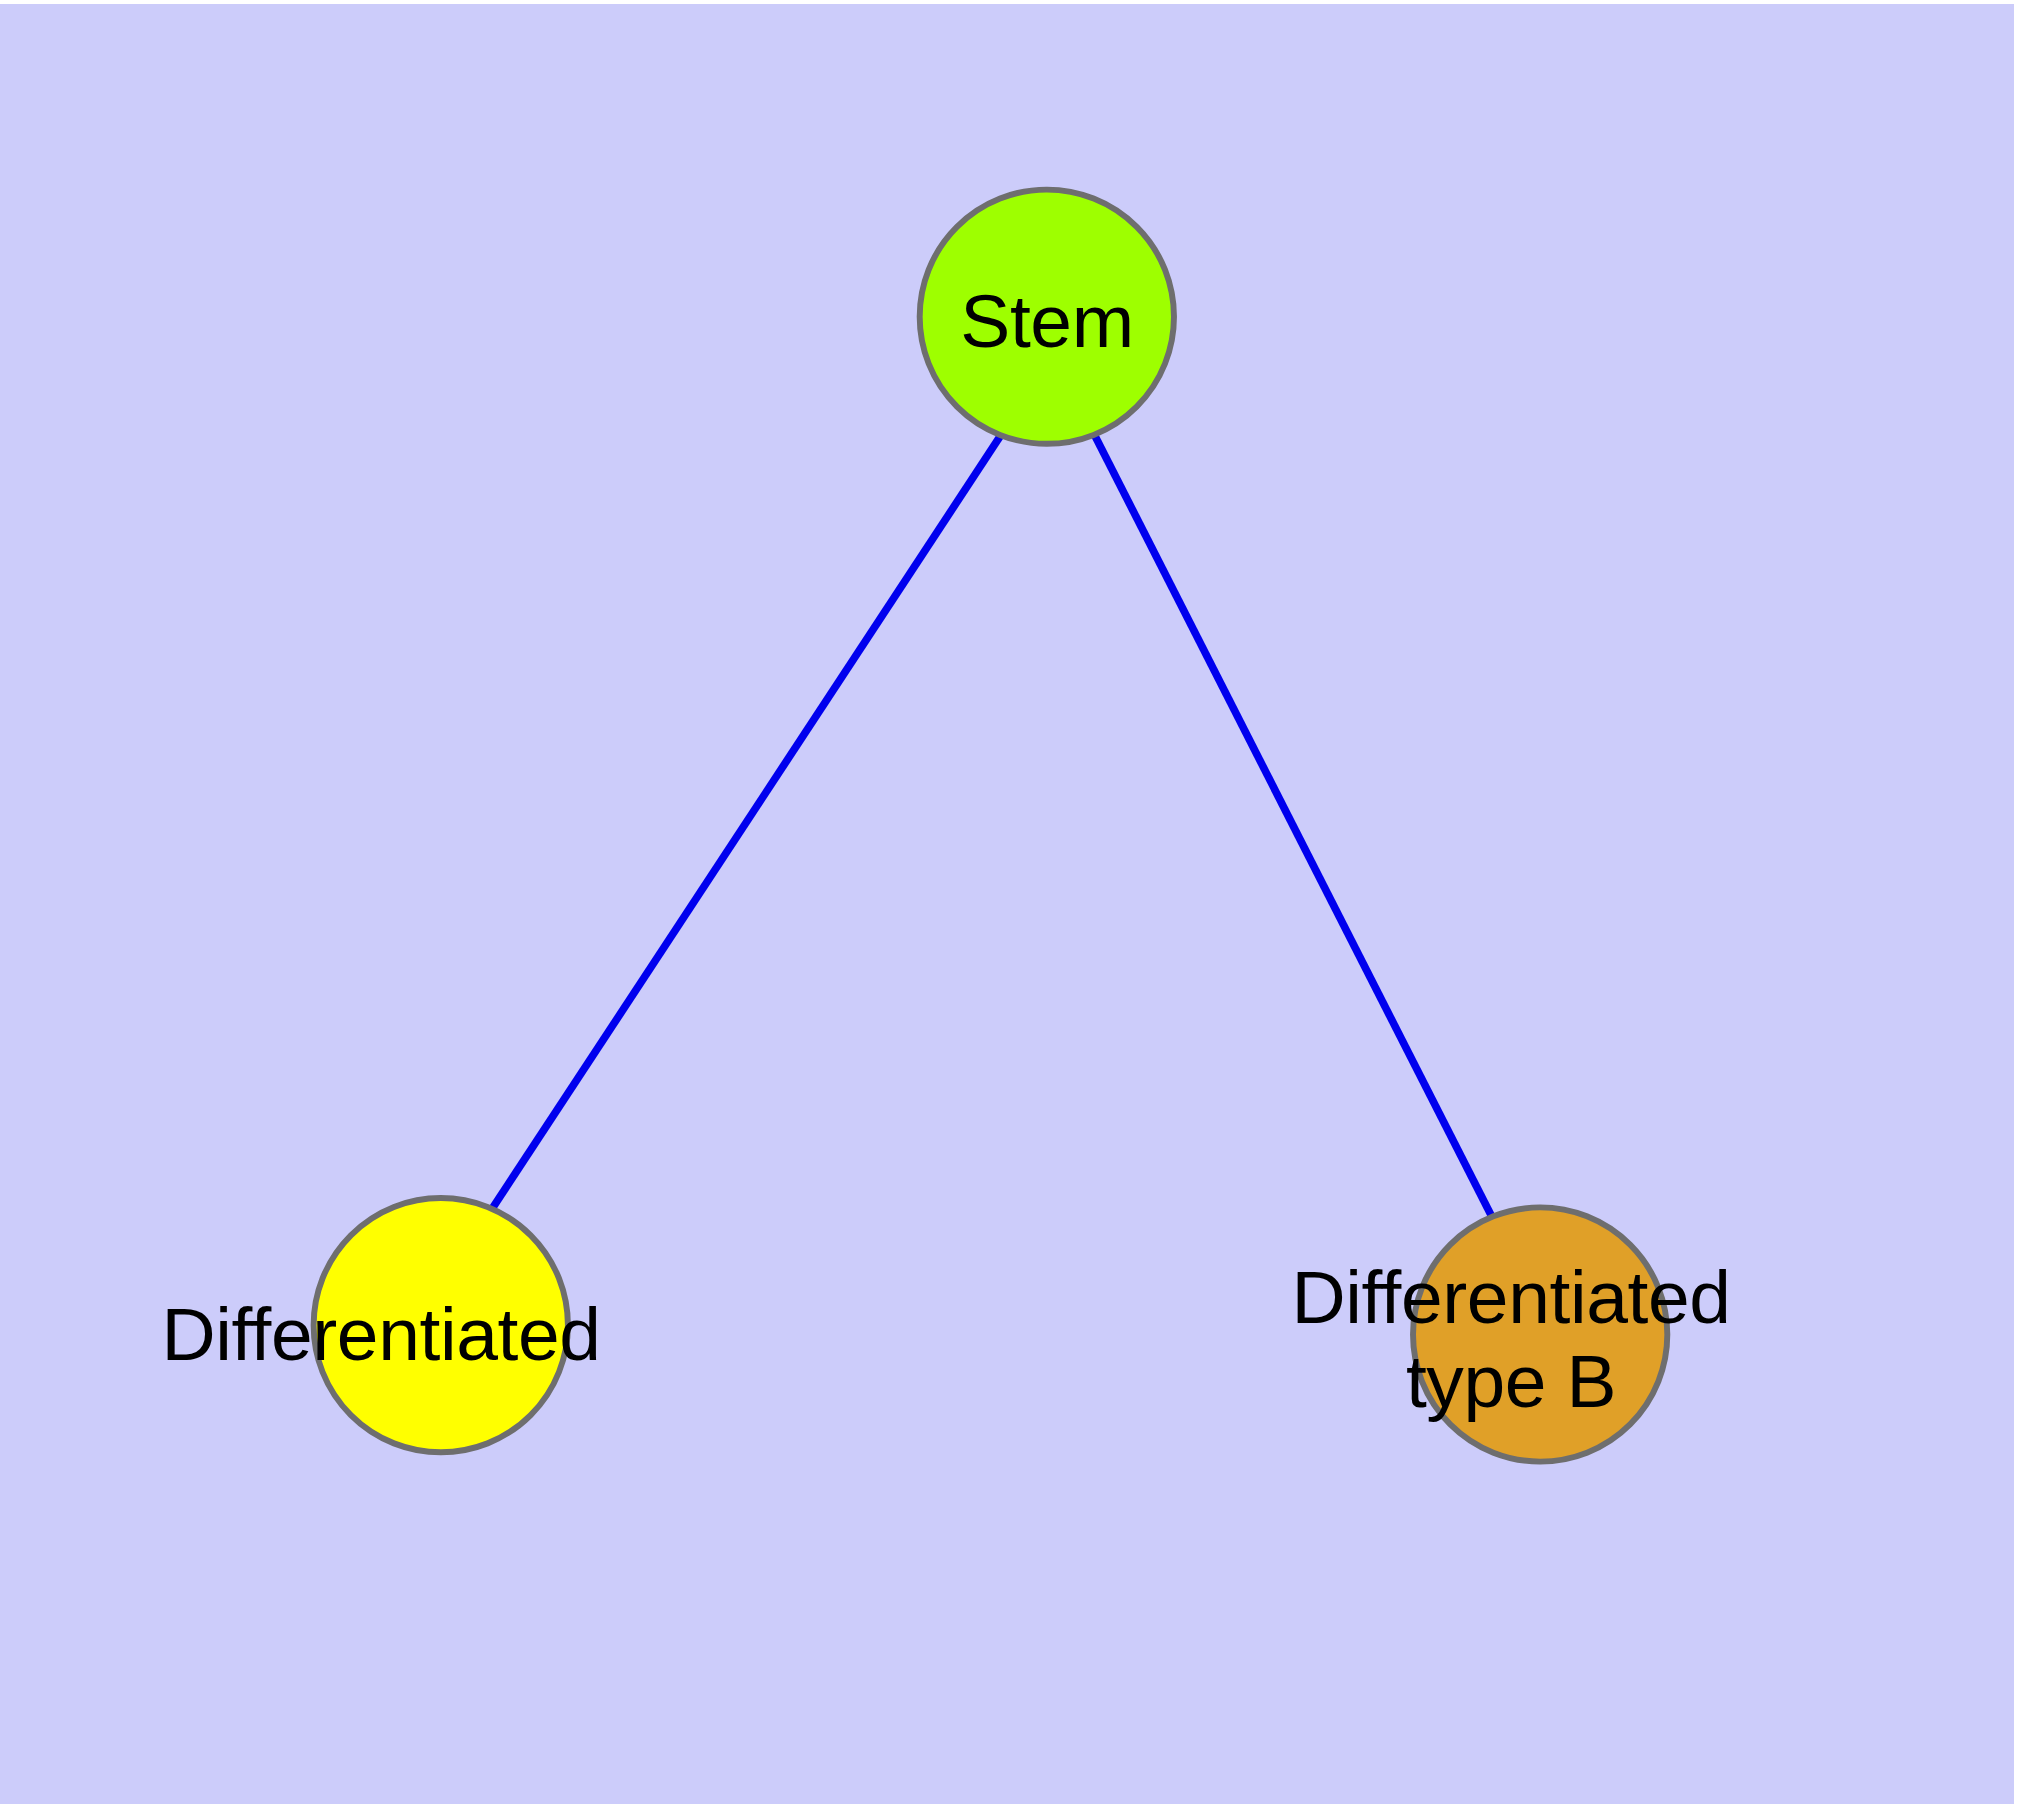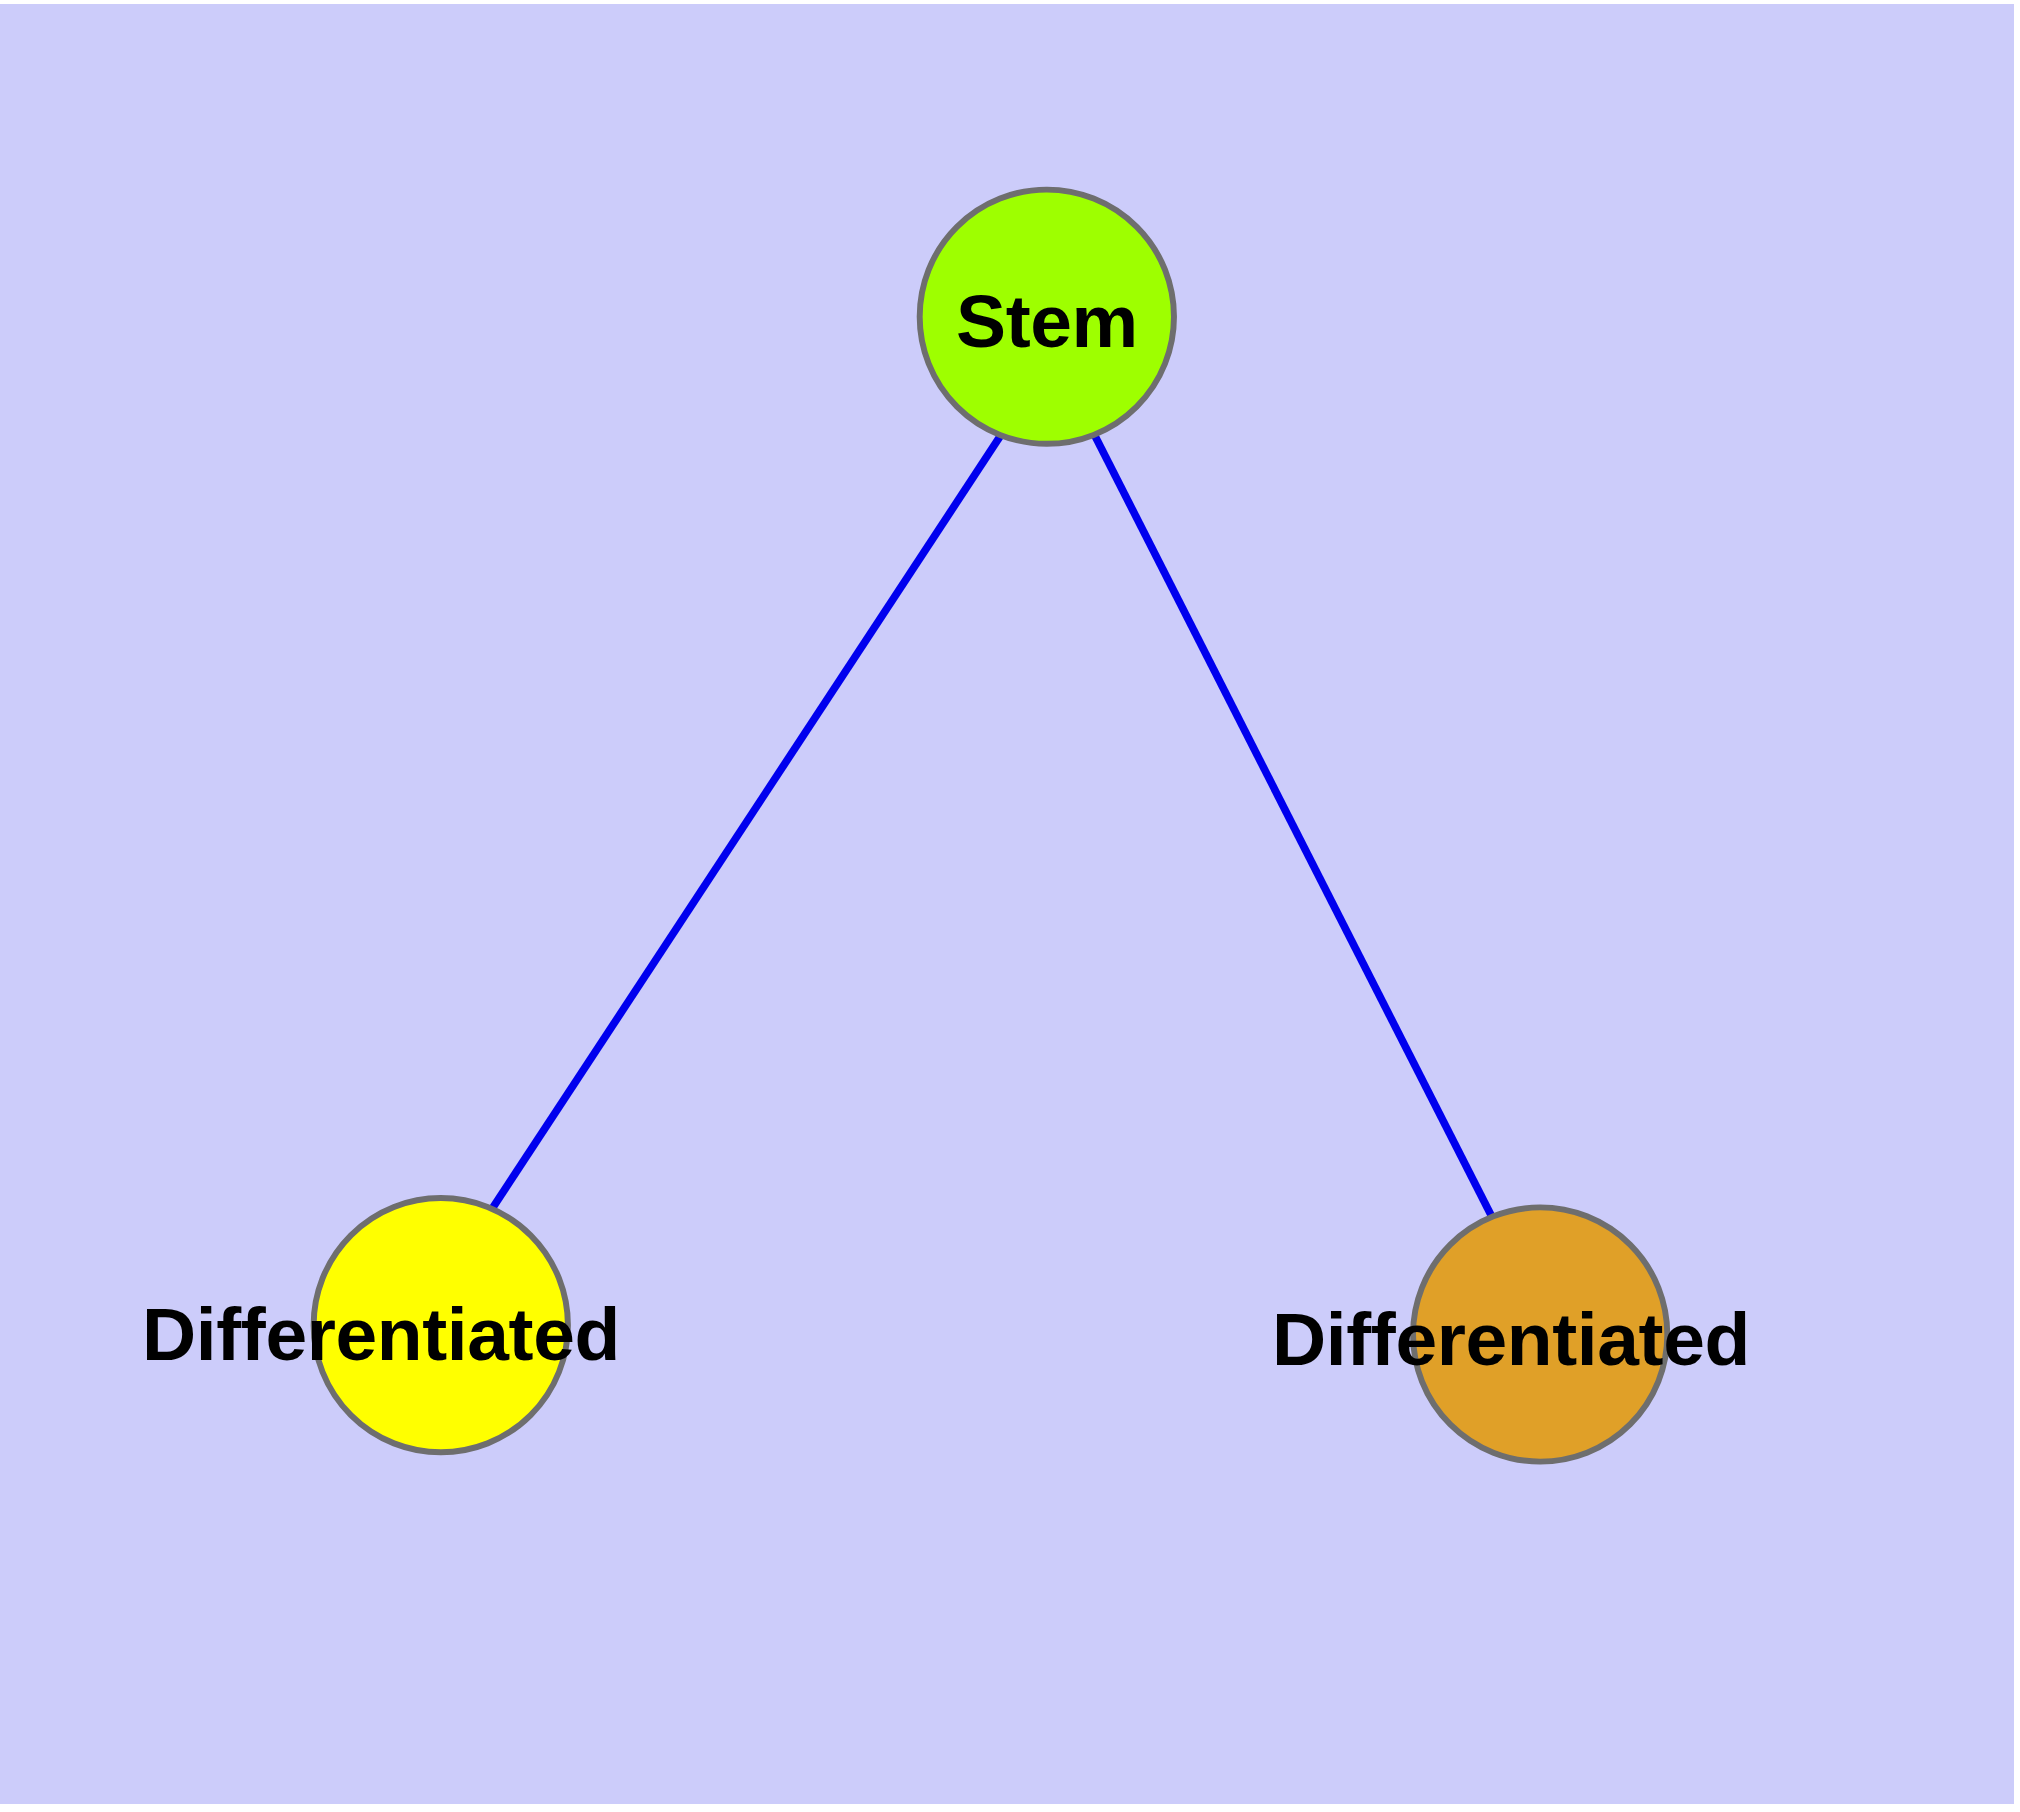--- a/index.html
+++ b/index.html
@@ -26,21 +26,21 @@
   #graph-svg {
     position: absolute;
     left: 0;
     top: 0;
     width: 100%;
     height: 100%;
   }
   .node-label {
     position: absolute;
     color: #000000;
-    font-weight: bold;
+    font-weight: normal;
     font-size: 75px;
     line-height: 1.12;
     text-align: center;
     white-space: pre;
     letter-spacing: -0.4px;
     transform: translate(-50%, -50%);
     pointer-events: none;
   }
 </style>
 </head>
@@ -60,17 +60,17 @@
         <circle cx="1235" cy="369" r="150" fill="#9eff00" stroke="#6e6e6e" stroke-width="7"></circle>
         <circle cx="520" cy="1559" r="150" fill="#ffff00" stroke="#6e6e6e" stroke-width="7"></circle>
         <circle cx="1817" cy="1570" r="150" fill="#e0a028" stroke="#6e6e6e" stroke-width="7"></circle>
       </g>
     </svg>
 
     <div class="node-label" style="left:1047px; top:317px;">Stem</div>
 
     <div class="node-label" style="left:381px; top:1330px;"><span>Differentiated</span><br></div>
 
-    <div class="node-label" style="left:1511px; top:1335px;"><span>Differentiated</span><br></div>
+    <div class="node-label" style="left:1511px; top:1335px;"><span>Differentiated</span><br><span>type B</span></div>
 
   </div>
 </div>
 
 
 </body></html>

